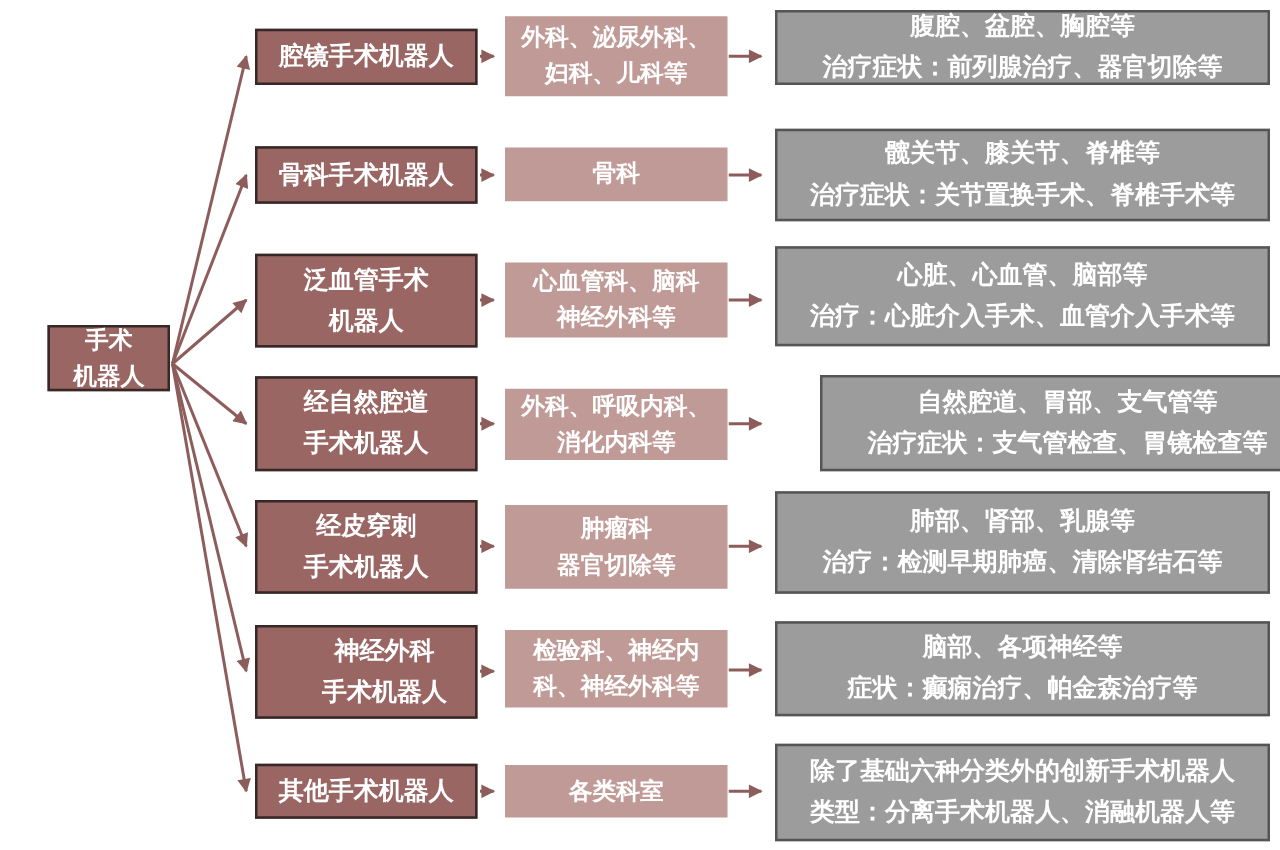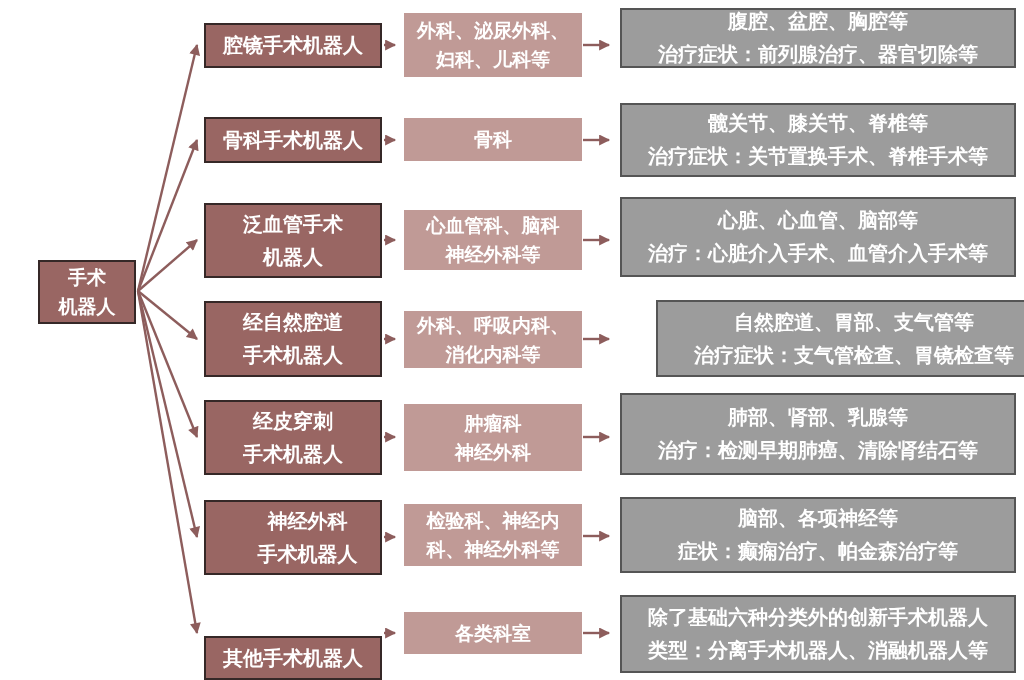--- a/index.html
+++ b/index.html
@@ -30,21 +30,21 @@
     box-sizing: border-box;
     display: flex;
     align-items: center;
     justify-content: center;
     text-align: center;
     white-space: pre-line;
     font-weight: bold;
     color: #ffffff;
   }
   .root {
-    left: 38px; top: 260px; width: 98px; height: 64px;
+    left: 38px; top: 260px; width: 98px; height: 53px;
     background: var(--maroon, #996663);
     border: 2px solid var(--dark-border, #352827);
     font-size: 19px; line-height: 29px;
   }
   .cat {
     left: 204px; width: 178px;
     background: var(--maroon, #996663);
     border: 2px solid var(--dark-border, #352827);
     font-size: 20px; line-height: 33px;
   }
@@ -59,21 +59,21 @@
     border: 2px solid var(--gray-border, #555555);
     font-size: 20px; line-height: 33px;
   }
 
   .c0 { top: 23px;  height: 45px; }
   .c1 { top: 117px; height: 46px; }
   .c2 { top: 203px; height: 75px; text-align: center; }
   .c3 { top: 301px; height: 76px; text-align: right; }
   .c4 { top: 400px; height: 75px; }
   .c5 { top: 500px; height: 75px; padding-left: 29px; }
-  .c6 { top: 636px; height: 44px; }
+  .c6 { top: 611px; height: 44px; }
 
   .m0 { top: 13px;  height: 64px; }
   .m1 { top: 118px; height: 43px; }
   .m2 { top: 210px; height: 60px; }
   .m3 { top: 311px; height: 57px; }
   .m4 { top: 404px; height: 67px; }
   .m5 { top: 504px; height: 62px; }
   .m6 { top: 612px; height: 42px; }
 
   .a0 { top: 8px;   height: 60px; }
@@ -145,21 +145,21 @@
   <div class="box cat c3">经自然腔道
 手术机器人</div>
   <div class="box mid m3">外科、呼吸内科、
 消化内科等</div>
   <div class="box app a3">自然腔道、胃部、支气管等
 治疗症状：支气管检查、胃镜检查等</div>
 
   <div class="box cat c4">经皮穿刺
 手术机器人</div>
   <div class="box mid m4">肿瘤科
-神经外科</div>
+器官切除等</div>
   <div class="box app a4">肺部、肾部、乳腺等
 治疗：检测早期肺癌、清除肾结石等</div>
 
   <div class="box cat c5">神经外科
 手术机器人</div>
   <div class="box mid m5">检验科、神经内
 科、神经外科等</div>
   <div class="box app a5">脑部、各项神经等
 症状：癫痫治疗、帕金森治疗等</div>
 

